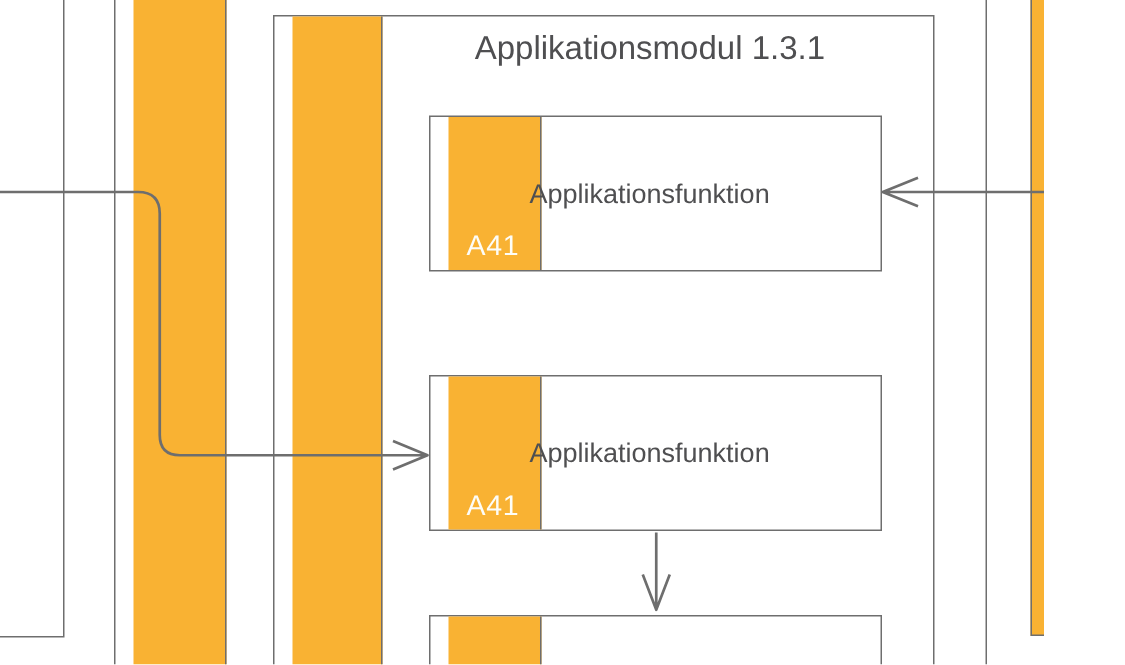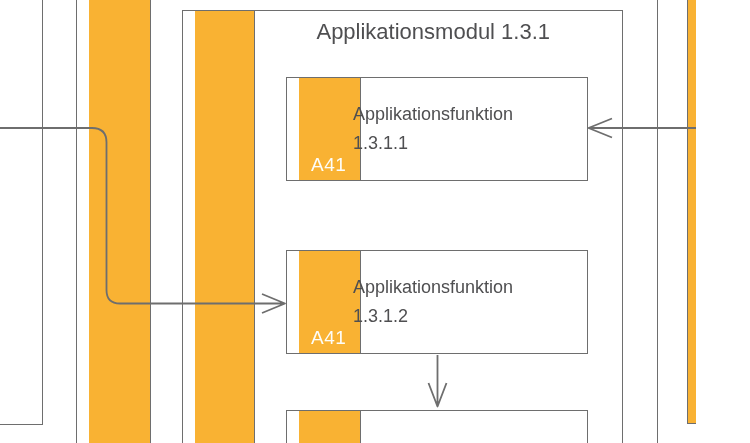--- a/index.html
+++ b/index.html
@@ -66,31 +66,29 @@
   <div class="orange-box" style="left:687px;top:-60px;width:180px;height:484px;">
     <span class="badge" style="left:8px;bottom:7px;margin-top:16px;">A21</span>
   </div>
 
   <div class="fnbox" style="top:77px;">
     <div class="band">
       <span class="badge">A41</span>
     </div>
     <div class="fn-label">
       <div>Applikationsfunktion</div>
-      <div>1.3.1.1</div>
     </div>
   </div>
 
   <div class="fnbox" style="top:250px;">
     <div class="band">
       <span class="badge">A41</span>
     </div>
     <div class="fn-label">
       <div>Applikationsfunktion</div>
-      <div>1.3.1.2</div>
     </div>
   </div>
 
   <div class="fnbox" style="top:410px;">
     <div class="band">
       <span class="badge"></span>
     </div>
     <div class="fn-label">
 
       <div></div>

